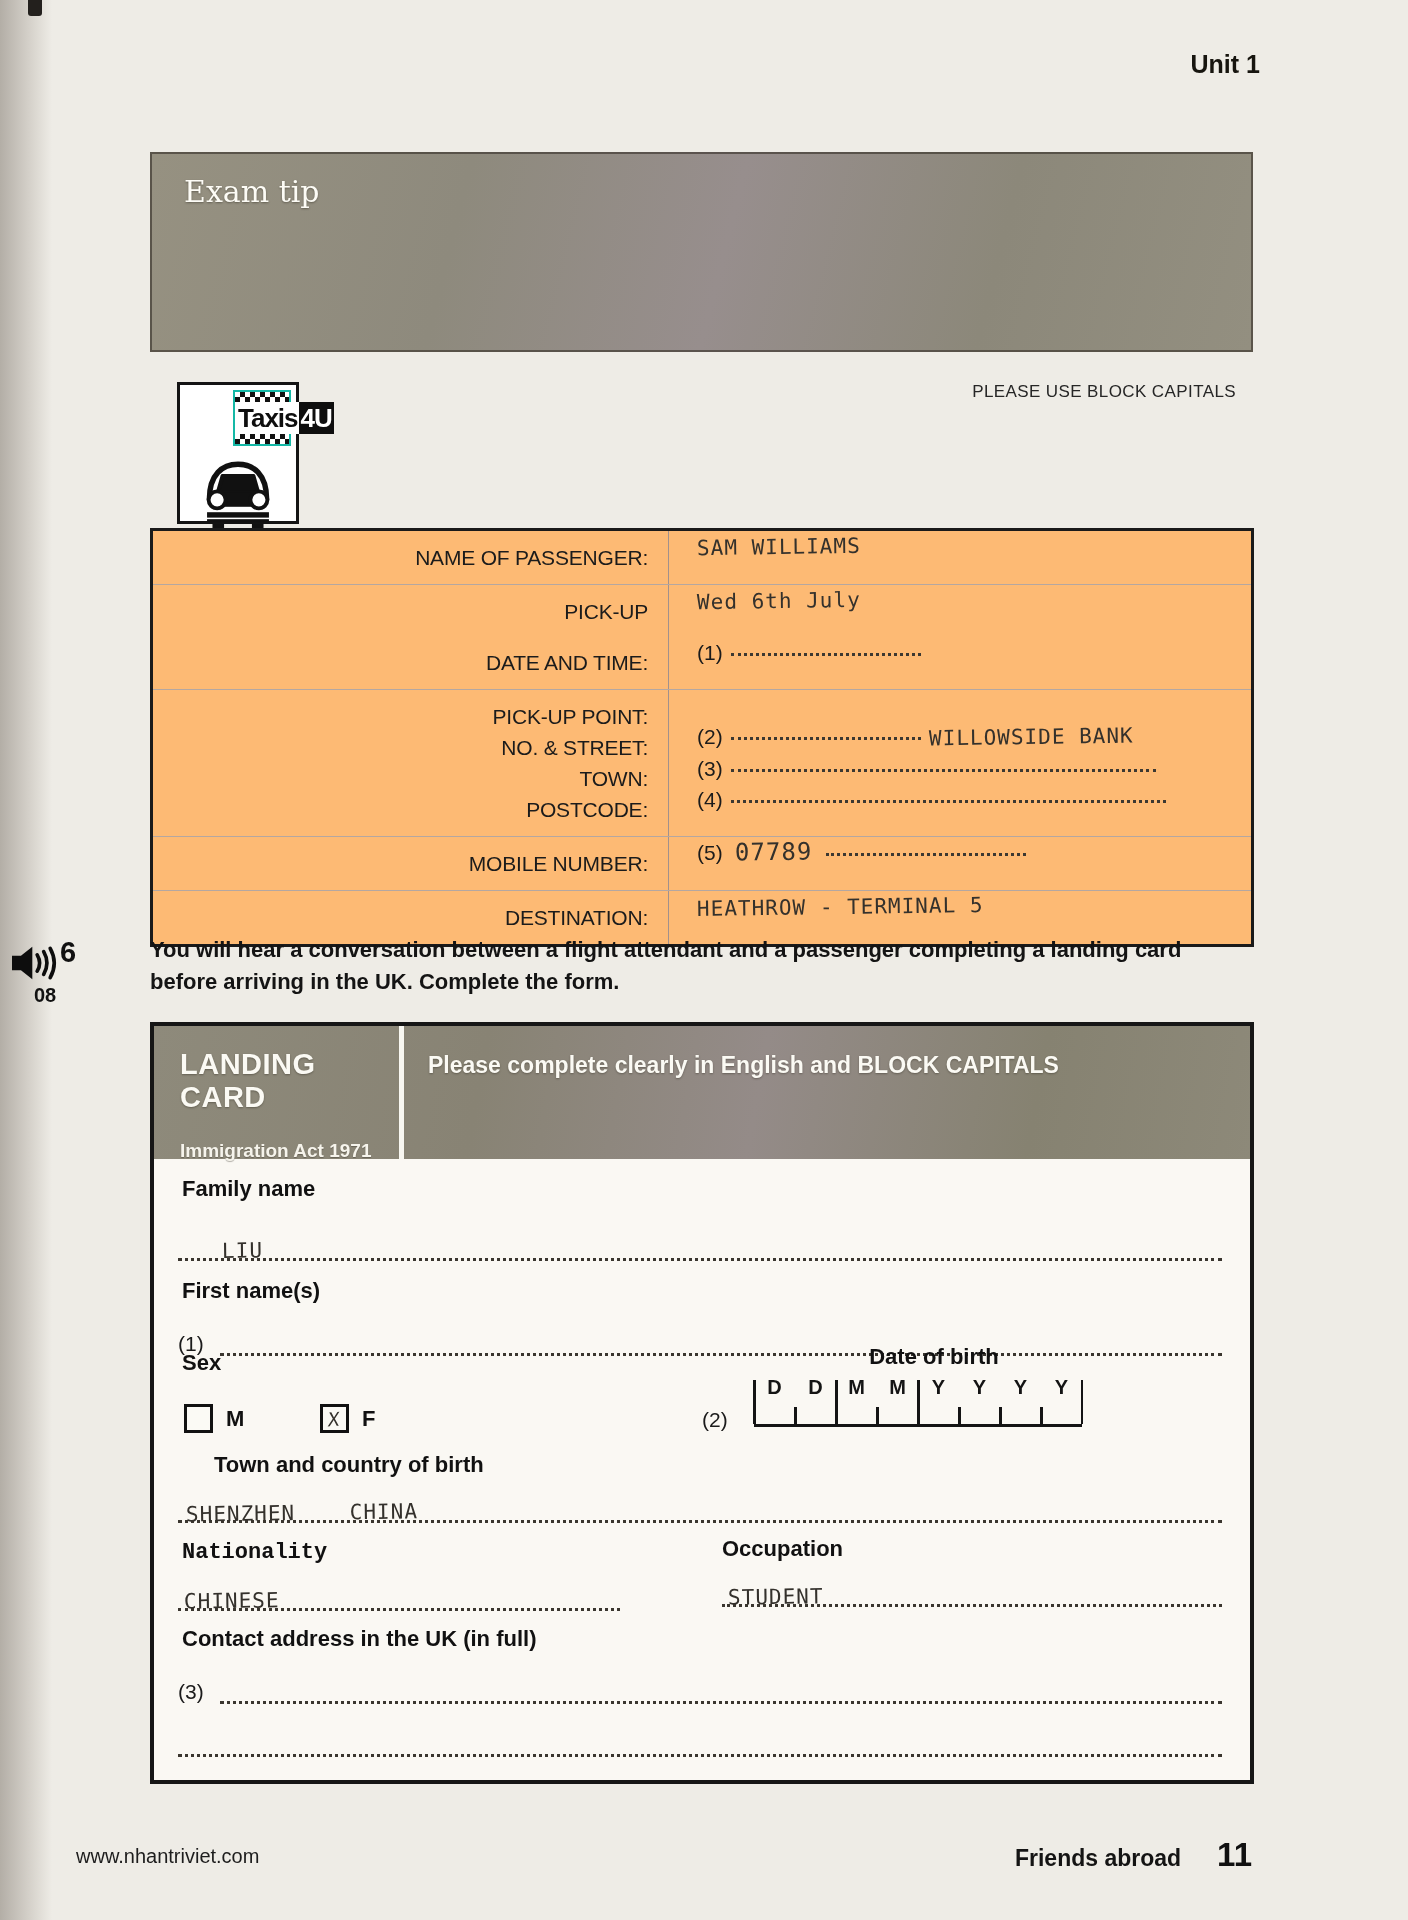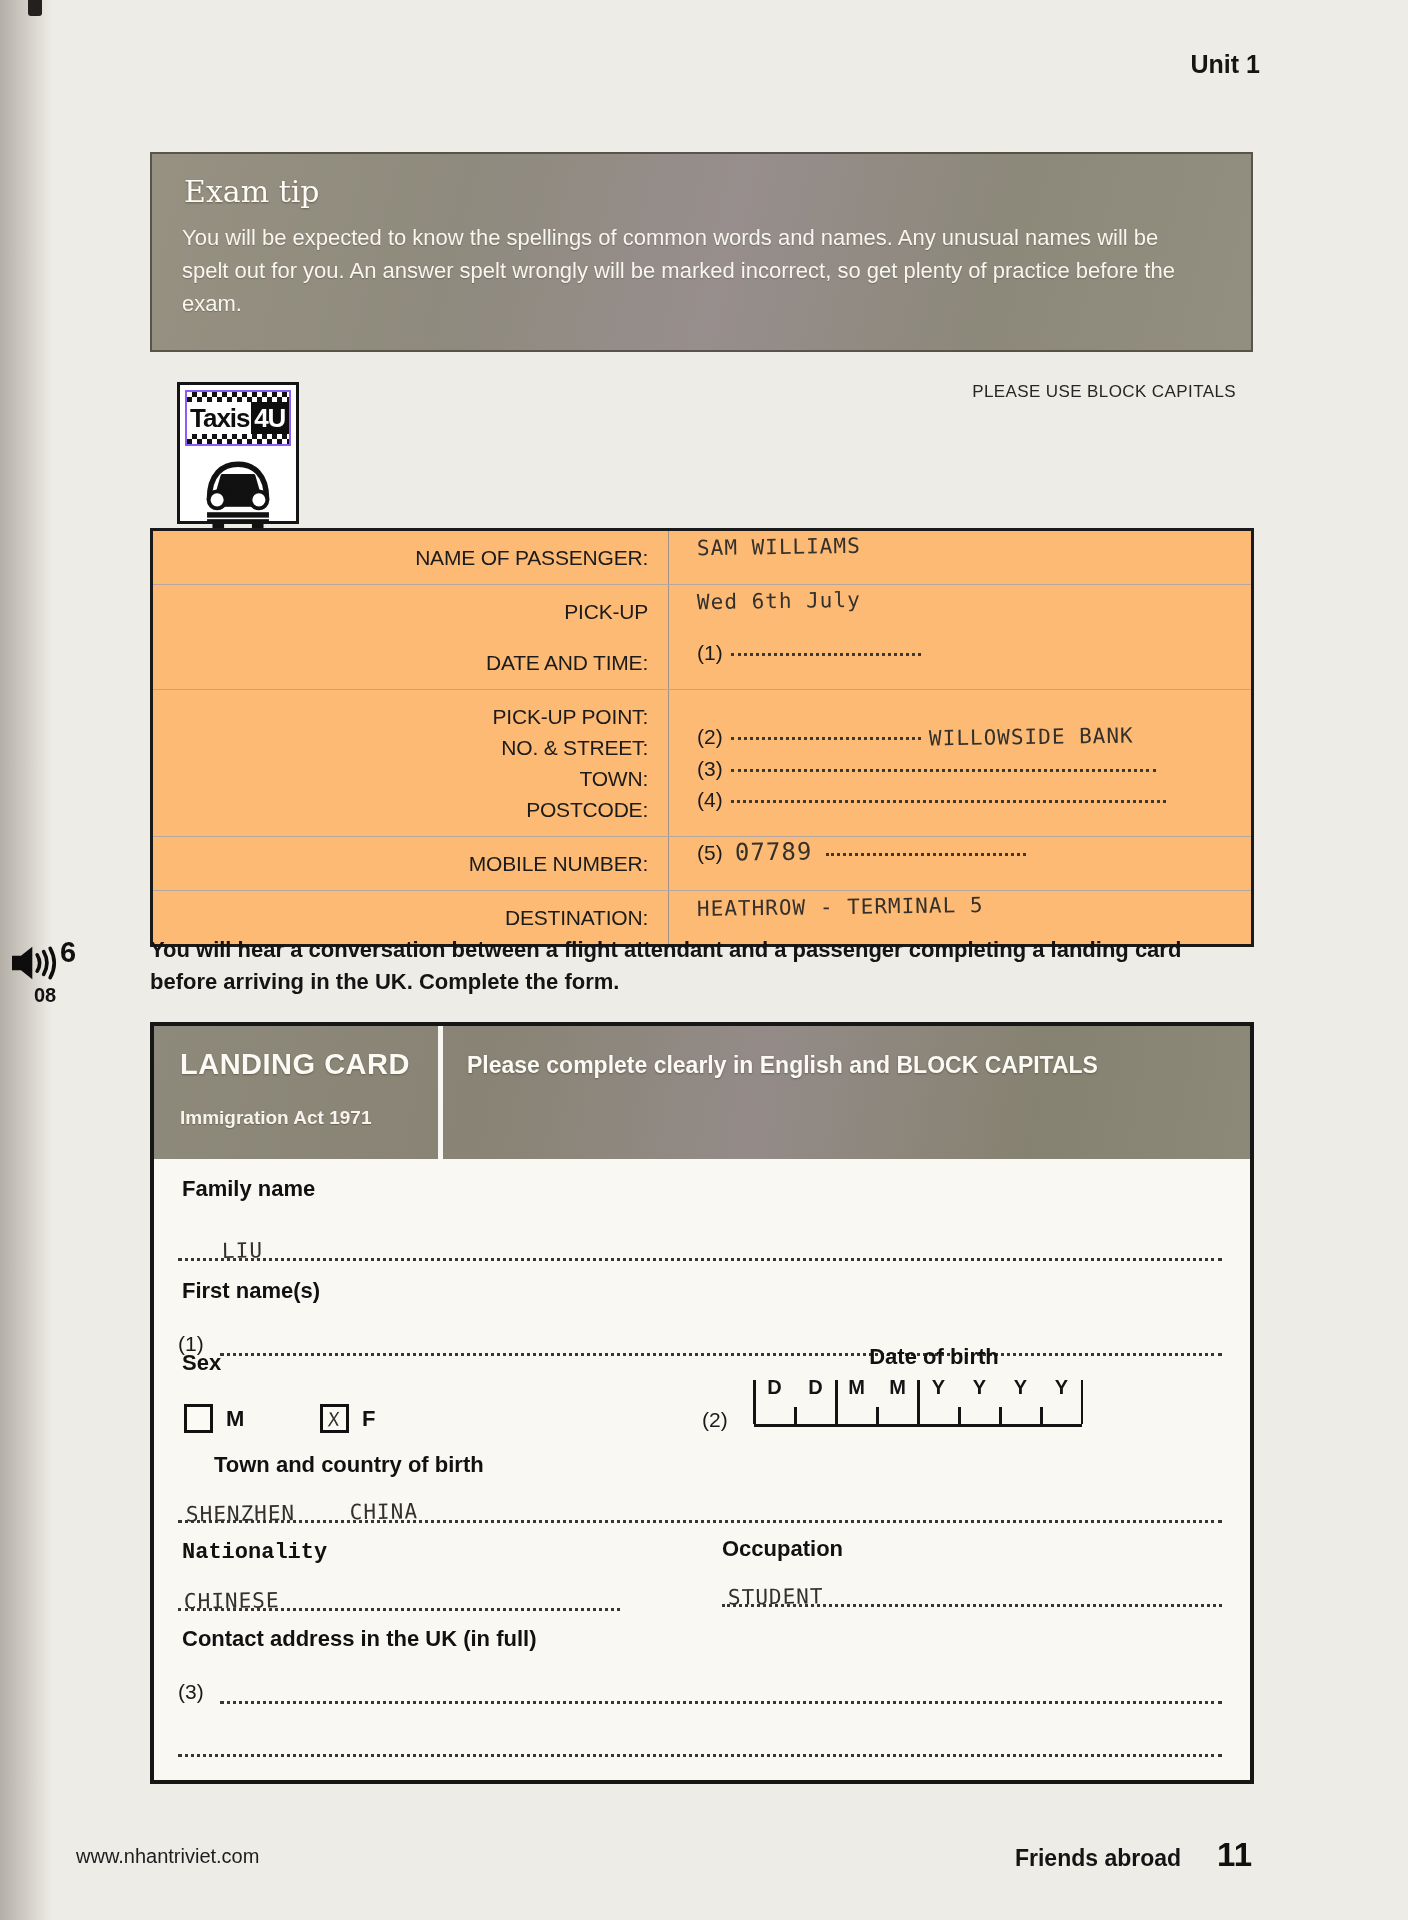--- a/index.html
+++ b/index.html
@@ -17,21 +17,21 @@
         padding:16px 30px;border:2px solid rgba(58,52,44,.65);
         background:linear-gradient(104deg,#969181 0%,#8e8a7d 28%,#978e8d 52%,#8c887a 76%,#938f80 100%);}
   .exam-tip-title{font-family:"DejaVu Serif",serif;font-size:30px;color:#fdfcf6;
         text-shadow:0 1px 2px rgba(40,35,25,.45);margin:4px 0 12px 2px;}
   .exam-tip-body{font-size:22px;line-height:1.5;color:#f8f6ef;max-width:995px;
         text-shadow:0 1px 1px rgba(40,35,25,.3);}
 
   
   .taxi-logo{position:absolute;left:177px;top:382px;width:122px;height:142px;box-sizing:border-box;
         border:3px solid #141414;background:#fff;padding:5px;}
-  .logo-plate{border:2px solid #8b5cf6;}
+  .logo-plate{border:2px solid #14b8a6;margin-left:48px;}
   .checker{height:10px;background-image:conic-gradient(#111 0 90deg,#fff 90deg 180deg,#111 180deg 270deg,#fff 270deg);
         background-size:10px 10px;}
   .logo-text{display:flex;align-items:stretch;font-weight:bold;font-size:26px;line-height:32px;letter-spacing:-1px;}
   .logo-main{padding:0 1px 0 3px;color:#0e0e0e;background:#fff;}
   .logo-suffix{background:#0e0e0e;color:#fff;flex:1;text-align:center;padding:0 2px;}
   .car-wrap{text-align:center;margin-top:2px;}
 
   .block-capitals{position:absolute;top:382px;right:172px;font-size:17px;color:#262626;letter-spacing:.4px;}
 
   
@@ -52,21 +52,21 @@
   .track-number{position:absolute;left:22px;top:40px;font-size:20px;font-weight:bold;color:#111;}
   .ex-number{position:absolute;left:60px;top:936px;font-size:29px;font-weight:bold;color:#111;}
   .ex-text{position:absolute;left:150px;top:934px;width:1078px;font-size:22px;font-weight:bold;
         line-height:1.45;color:#141414;}
 
   
   .landing-card{position:absolute;left:150px;top:1022px;width:1104px;height:762px;box-sizing:border-box;
         border:4px solid #161616;background:#faf8f3;}
   .lc-header{display:flex;height:133px;
         background:linear-gradient(100deg,#8e8a7b 0%,#888374 30%,#948b88 55%,#868271 80%,#8d8979 100%);}
-  .lc-header-left{width:284px;box-sizing:border-box;padding:22px 0 0 26px;}
+  .lc-header-left{width:245px;box-sizing:border-box;padding:22px 0 0 26px;}
   .lc-title{font-size:29px;font-weight:bold;color:#fbfaf4;letter-spacing:.5px;text-shadow:0 1px 2px rgba(40,35,25,.4);}
   .lc-subtitle{font-size:19px;font-weight:bold;color:#f6f4ec;margin-top:26px;text-shadow:0 1px 1px rgba(40,35,25,.35);}
   .lc-divider{width:5px;background:#f8f7f1;}
   .lc-header-right{flex:1;box-sizing:border-box;padding:26px 18px 0 24px;}
   .lc-instruction{font-size:23px;font-weight:bold;color:#fbfaf4;text-shadow:0 1px 2px rgba(40,35,25,.4);}
 
   .lc-label{position:absolute;font-size:22px;font-weight:bold;color:#111;}
   .wline{position:absolute;display:flex;align-items:flex-end;border-bottom:3px dotted #3a362f;}
   .wline .hw{transform:translateY(5px) rotate(-0.8deg);}
   .num-line{position:absolute;display:flex;align-items:flex-end;}
@@ -96,21 +96,20 @@
 <body>
 
 <div class="page">
   <div class="spine-shadow"></div>
   <div class="corner-mark"></div>
 
   <div class="unit-label">Unit 1</div>
 
   <div class="exam-tip">
     <div class="exam-tip-title">Exam tip</div>
-    <div class="exam-tip-body">You will be expected to know the spellings of common words and names. Any unusual names will be spelt out for you. An answer spelt wrongly will be marked incorrect, so get plenty of practice before the exam.</div>
   </div>
 
   <div class="taxi-logo">
     <div class="logo-plate">
       <div class="checker"></div>
       <div class="logo-text">
         <span class="logo-main">Taxis</span>
         <span class="logo-suffix">4U</span>
       </div>
       <div class="checker"></div>

